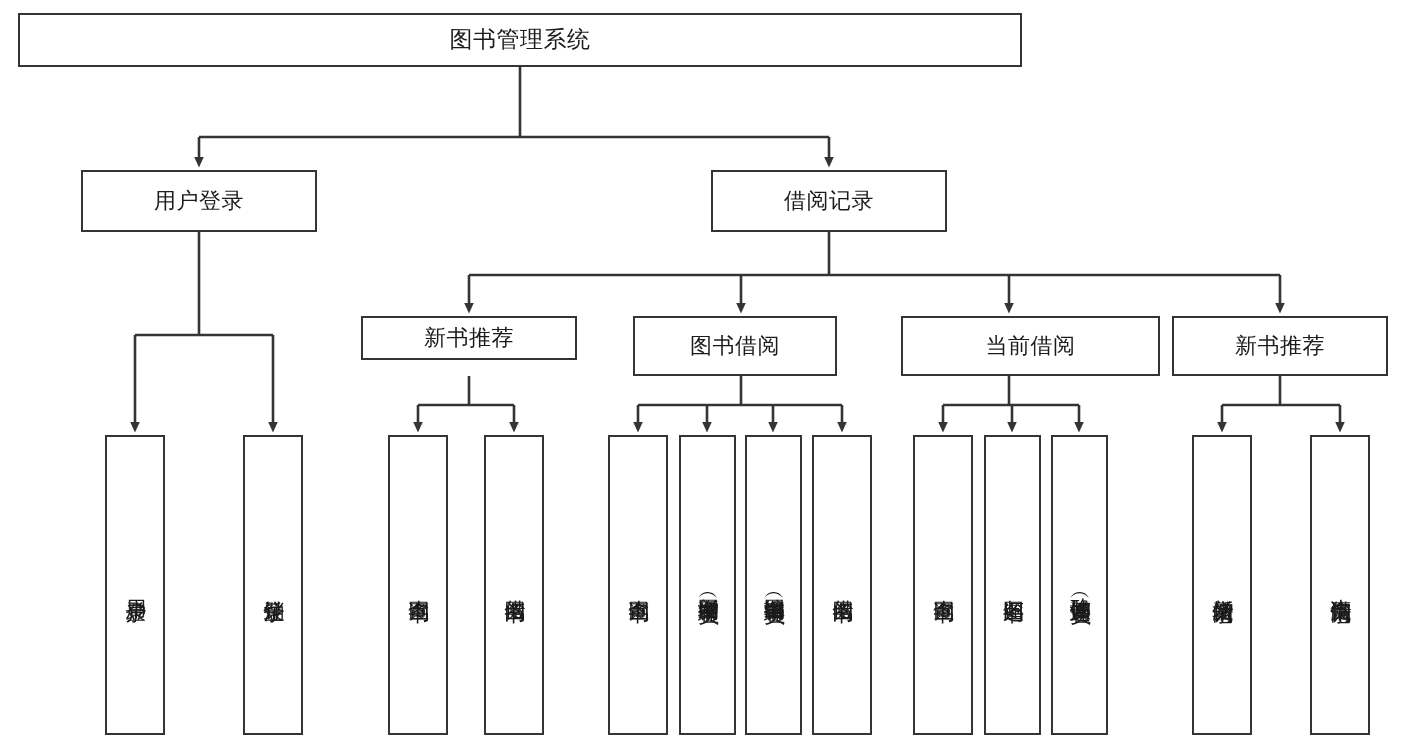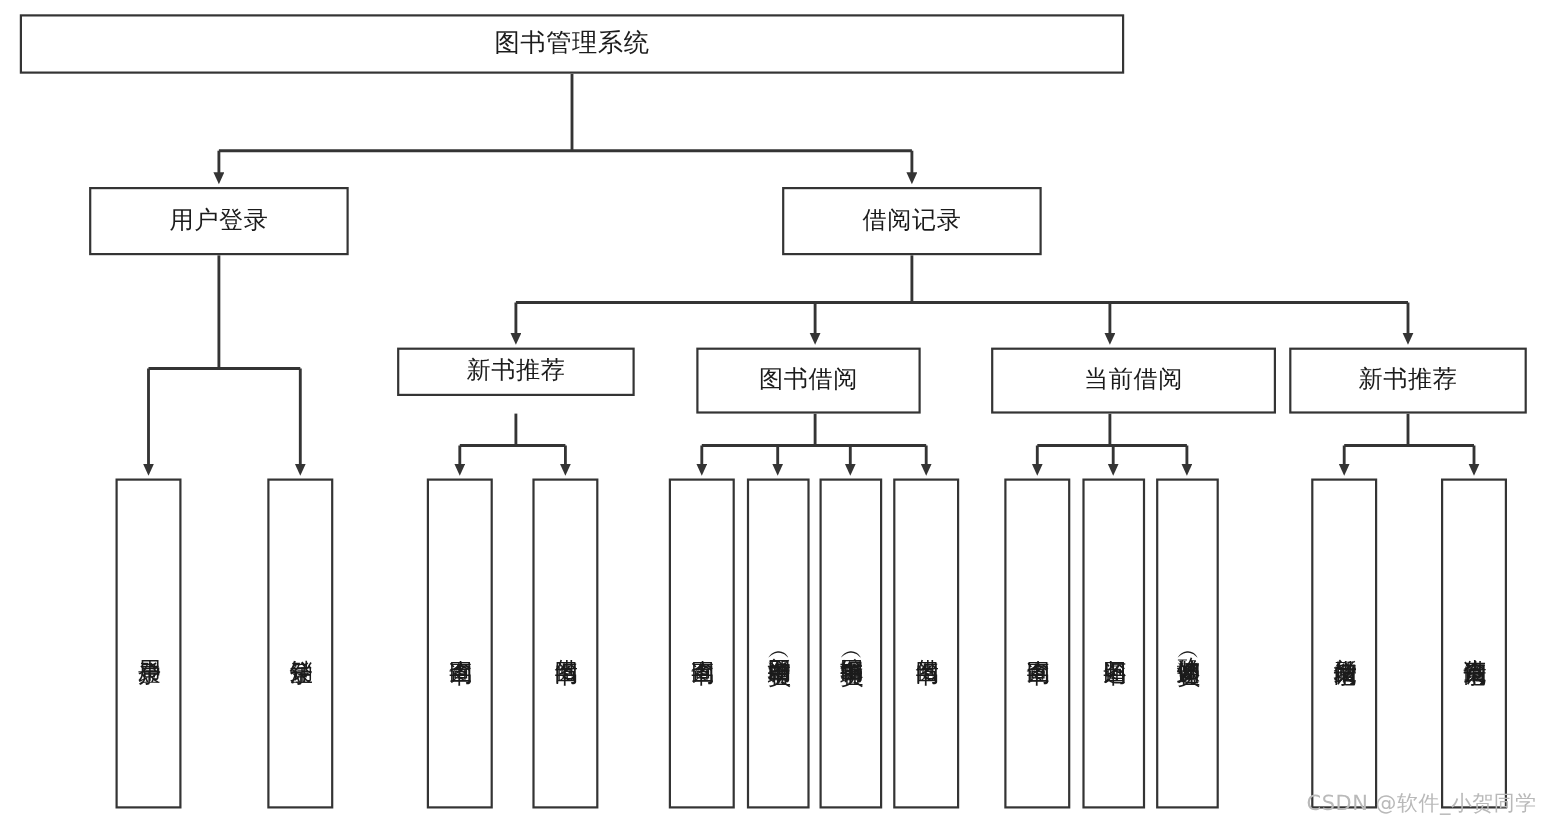--- a/index.html
+++ b/index.html
@@ -180,14 +180,13 @@
         <span class="label">确认归还（管理员）</span>
       </div>
       <div class="node leaf" style="left: 1192px; top: 435px; width: 60px; height: 300px;">
         <span class="label">新增借阅记录</span>
       </div>
       <div class="node leaf" style="left: 1310px; top: 435px; width: 60px; height: 300px;">
         <span class="label">查询借阅记录</span>
       </div>
     </div>
 
-  <div class="watermark">CSDN @软件_小贺同学</div>
 </div>
 
 </body></html>

